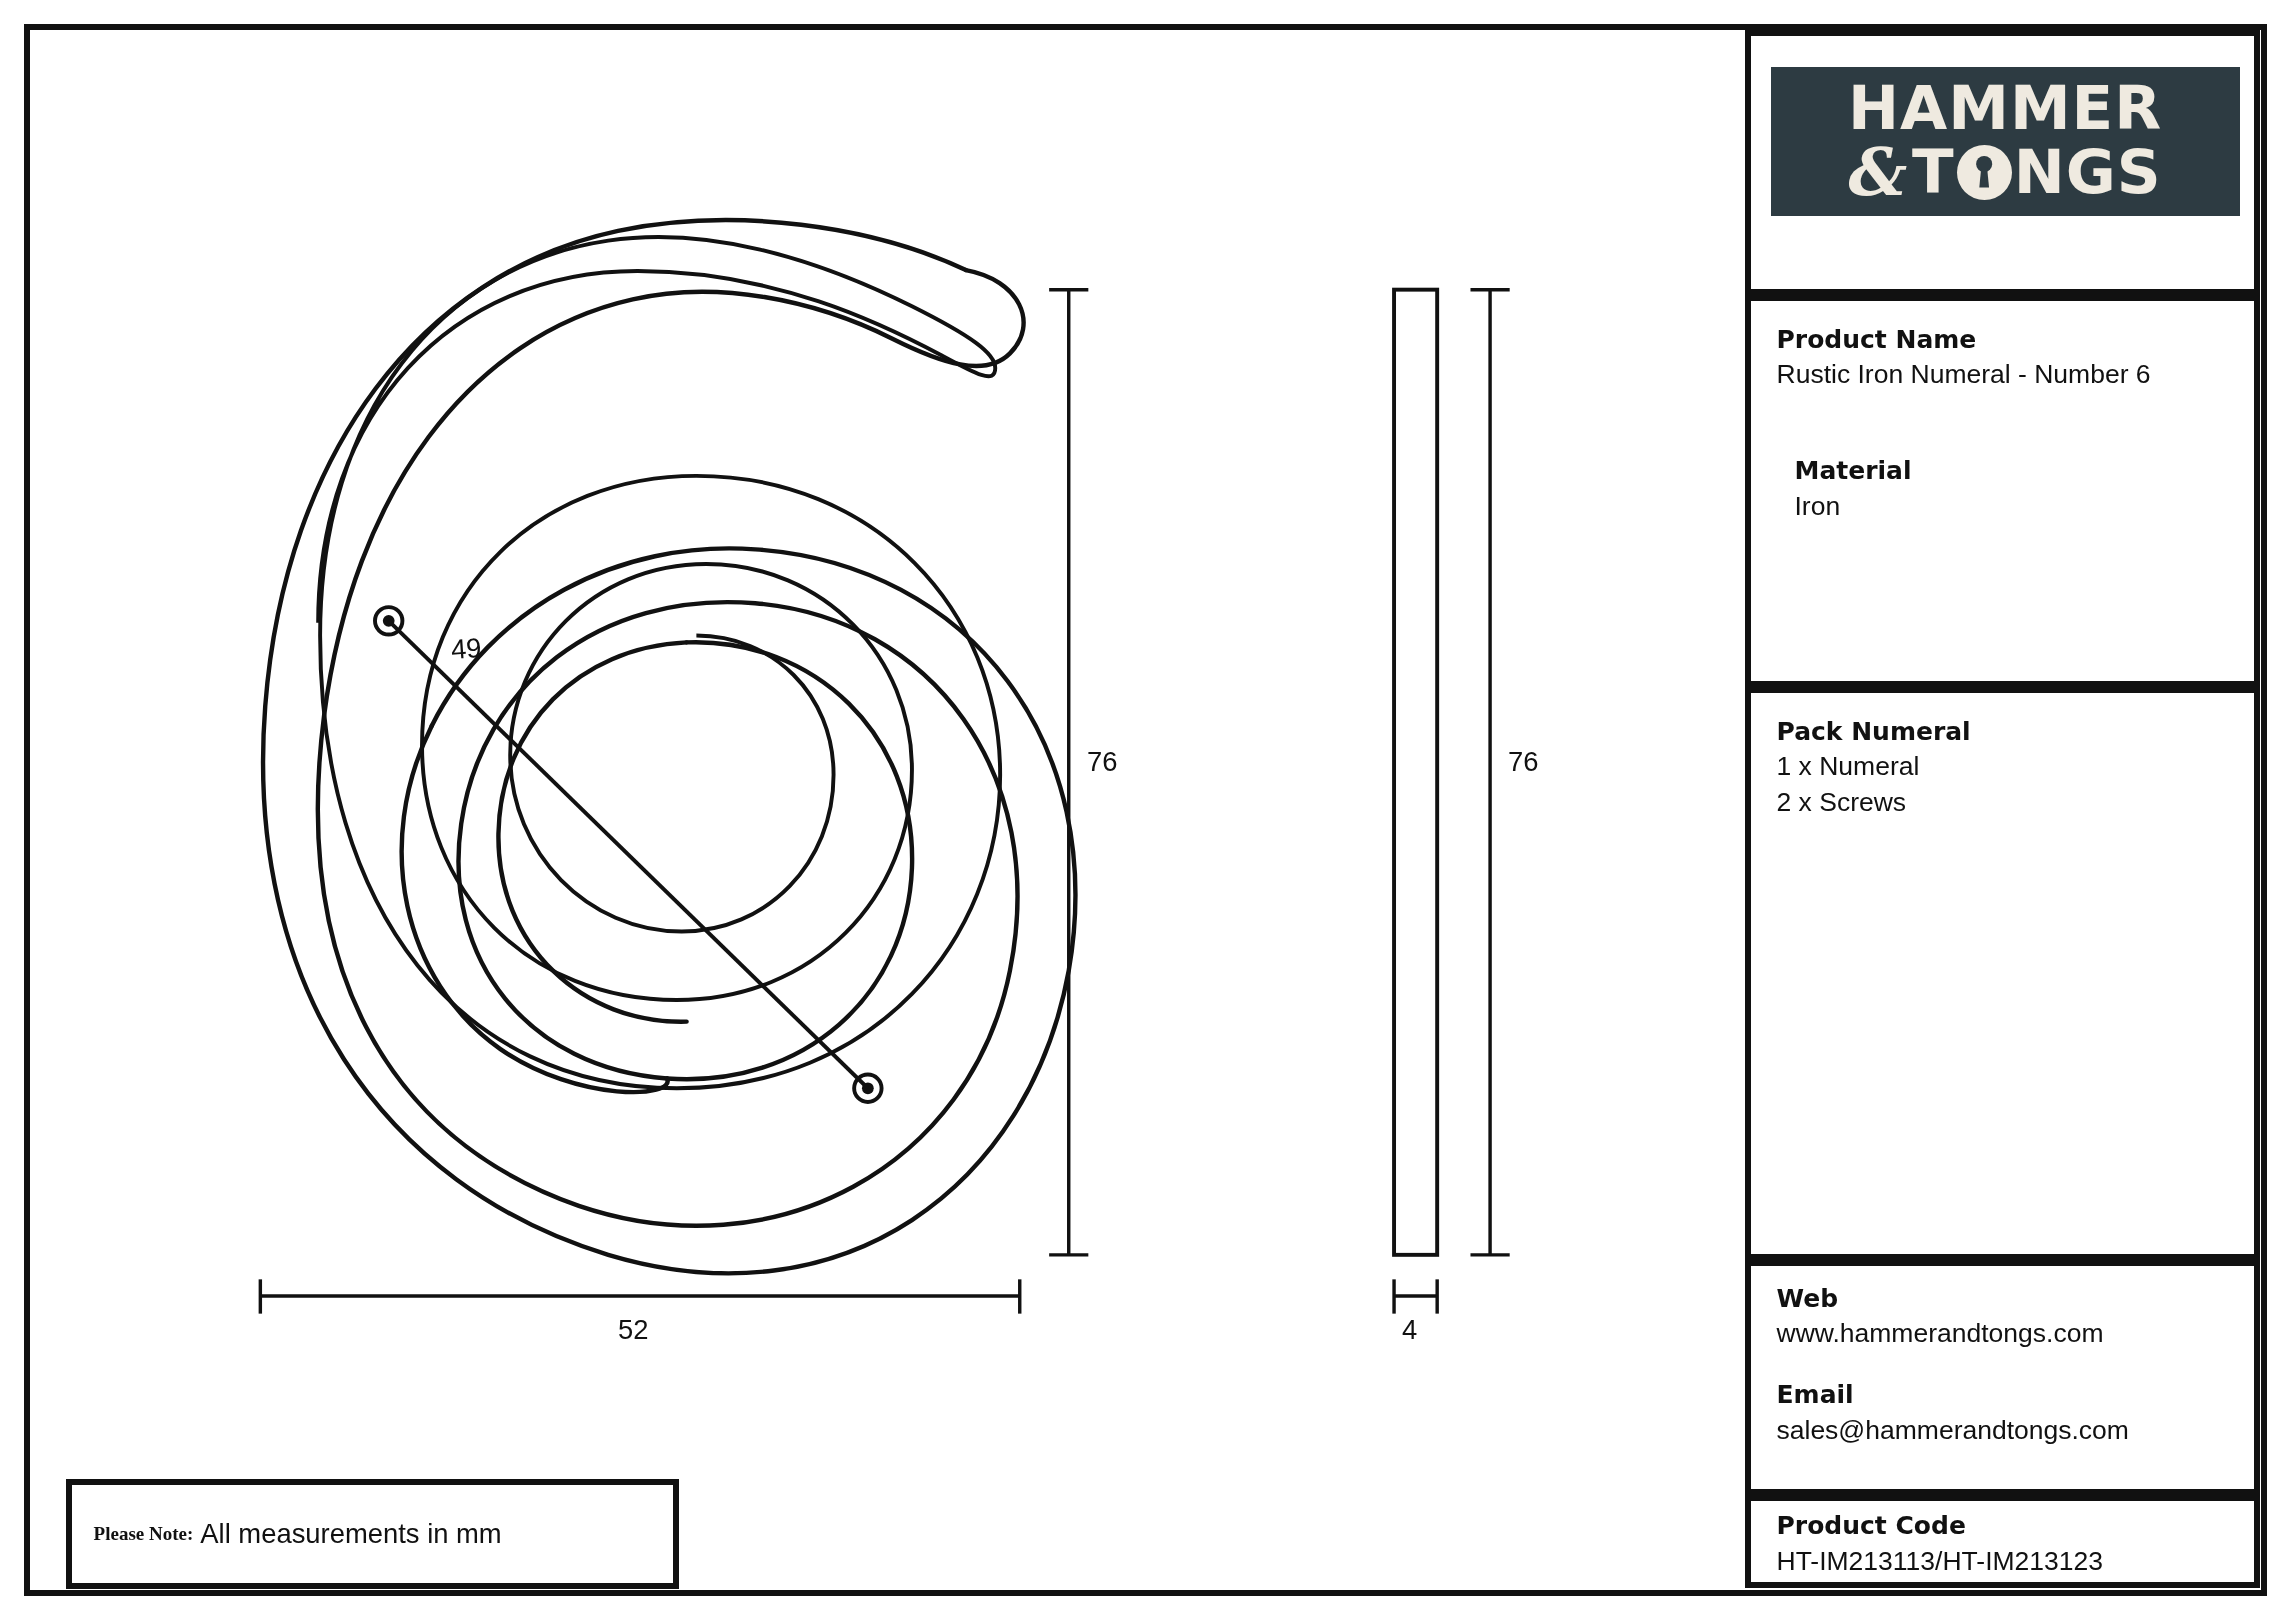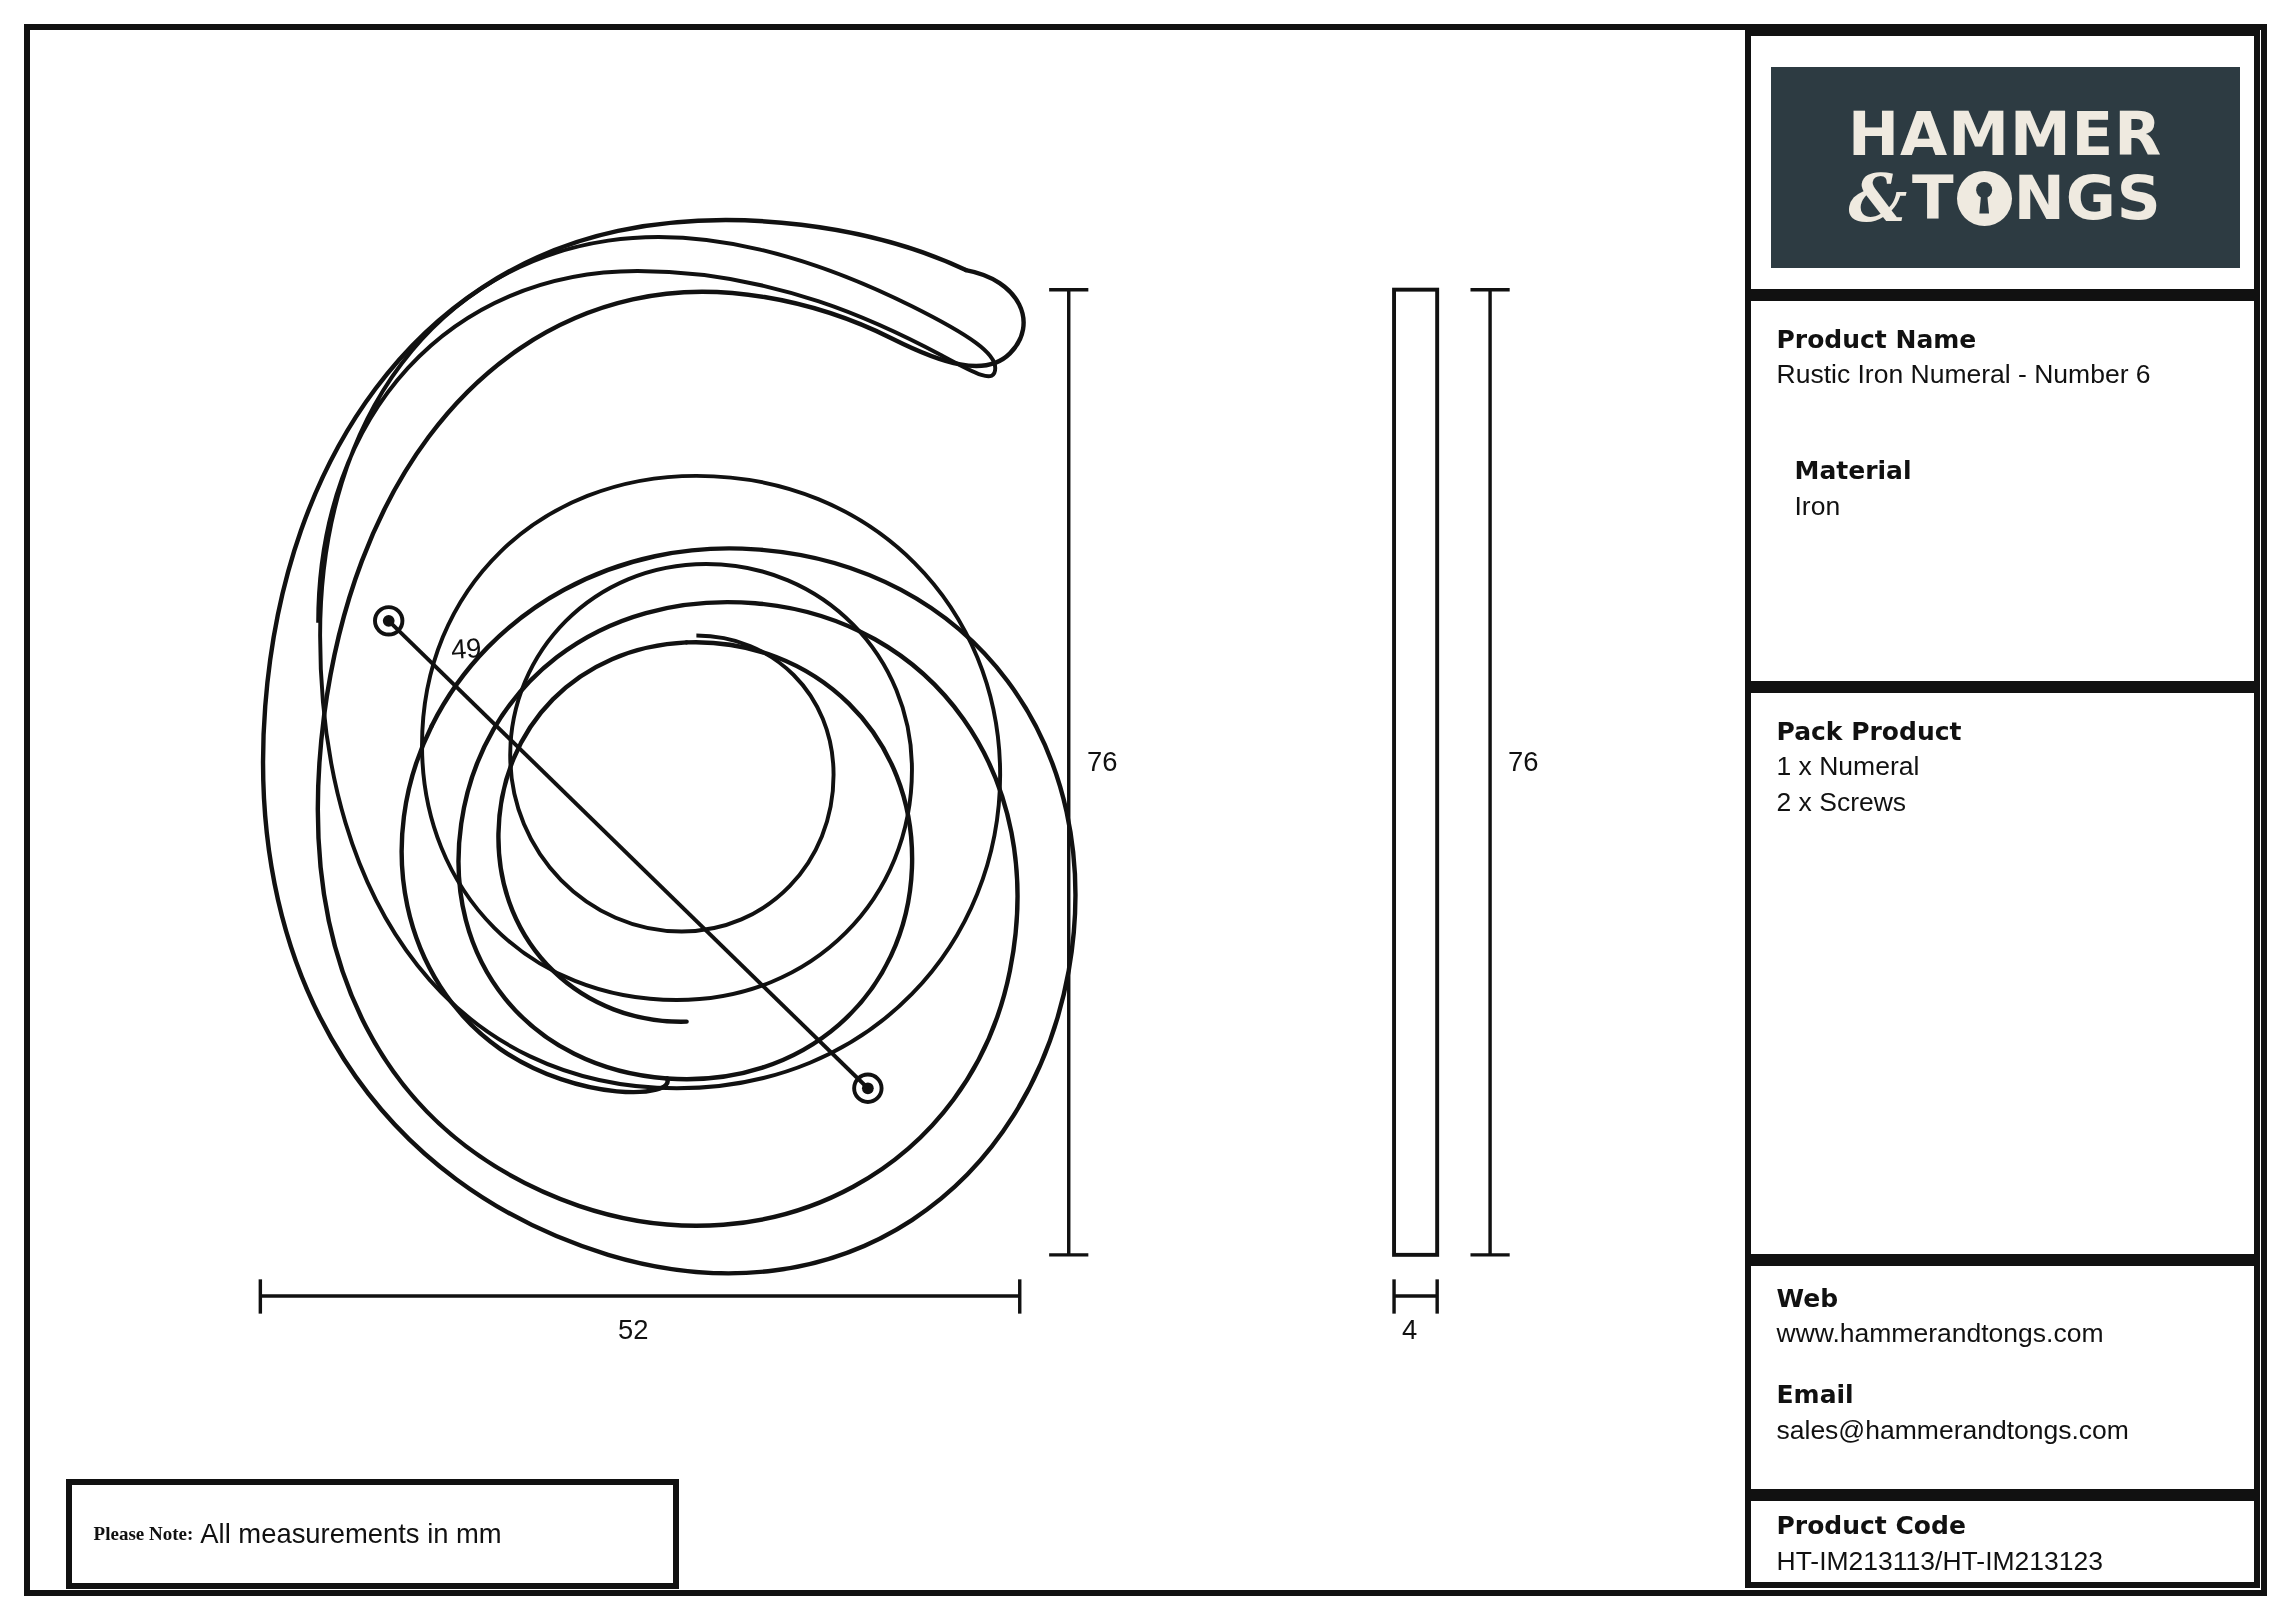--- a/index.html
+++ b/index.html
@@ -66,21 +66,21 @@
   .panel-product { top: 265px; height: 392px; }
   .panel-pack { top: 657px; height: 573px; }
   .panel-contact { top: 1230px; height: 235px; }
   .panel-code { top: 1465px; height: 93px; padding-left: 48px; }
 
   .logo-box {
     position: absolute;
     left: 19.6px;
     top: 31px;
     width: 469px;
-    height: 201px;
+    height: 149px;
     background: #2d3b42;
     display: flex;
     flex-direction: column;
     align-items: center;
     justify-content: center;
   }
   .logo-line1 {
     color: #efeae0;
     font-size: 61px;
     letter-spacing: 1px;
@@ -343,21 +343,21 @@
         <div class="field-value">Rustic Iron Numeral - Number 6</div>
       </div>
       <div class="pad" style="top:155px;margin-left:18px;">
         <div class="field-title">Material</div>
         <div class="field-value">Iron</div>
       </div>
     </div>
 
     <div class="panel panel-pack">
       <div class="pad" style="top:23.5px;">
-        <div class="field-title">Pack Product</div>
+        <div class="field-title">Pack Numeral</div>
         <div class="field-value">1 x Numeral</div>
         <div class="field-value">2 x Screws</div>
       </div>
     </div>
 
     <div class="panel panel-contact">
       <div class="pad" style="top:17.6px;">
         <div class="field-title">Web</div>
         <div class="field-value">www.hammerandtongs.com</div>
       </div>

